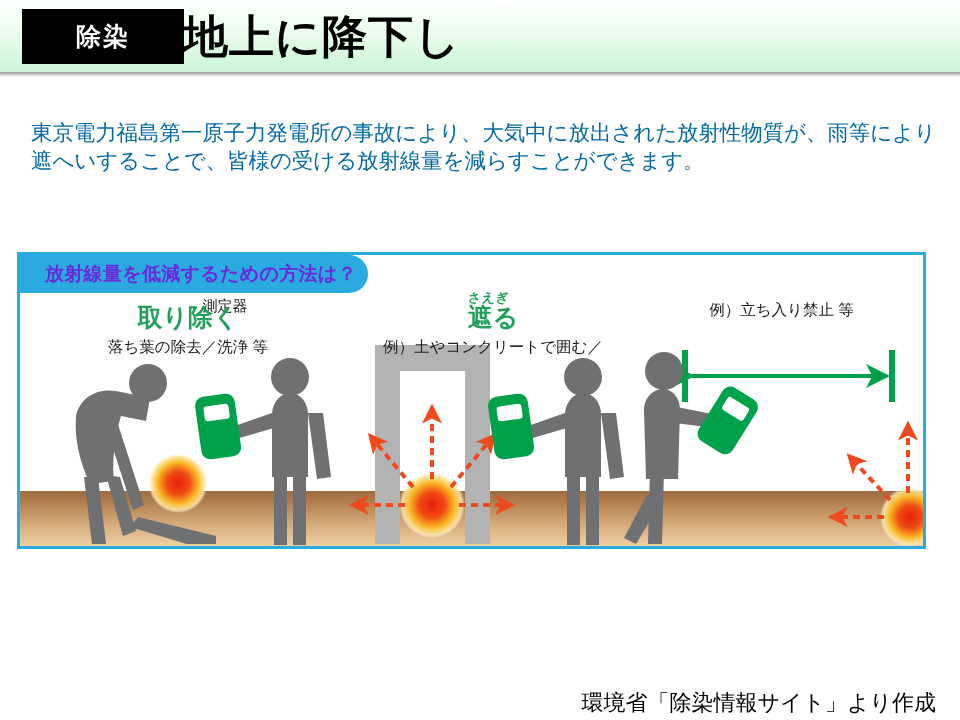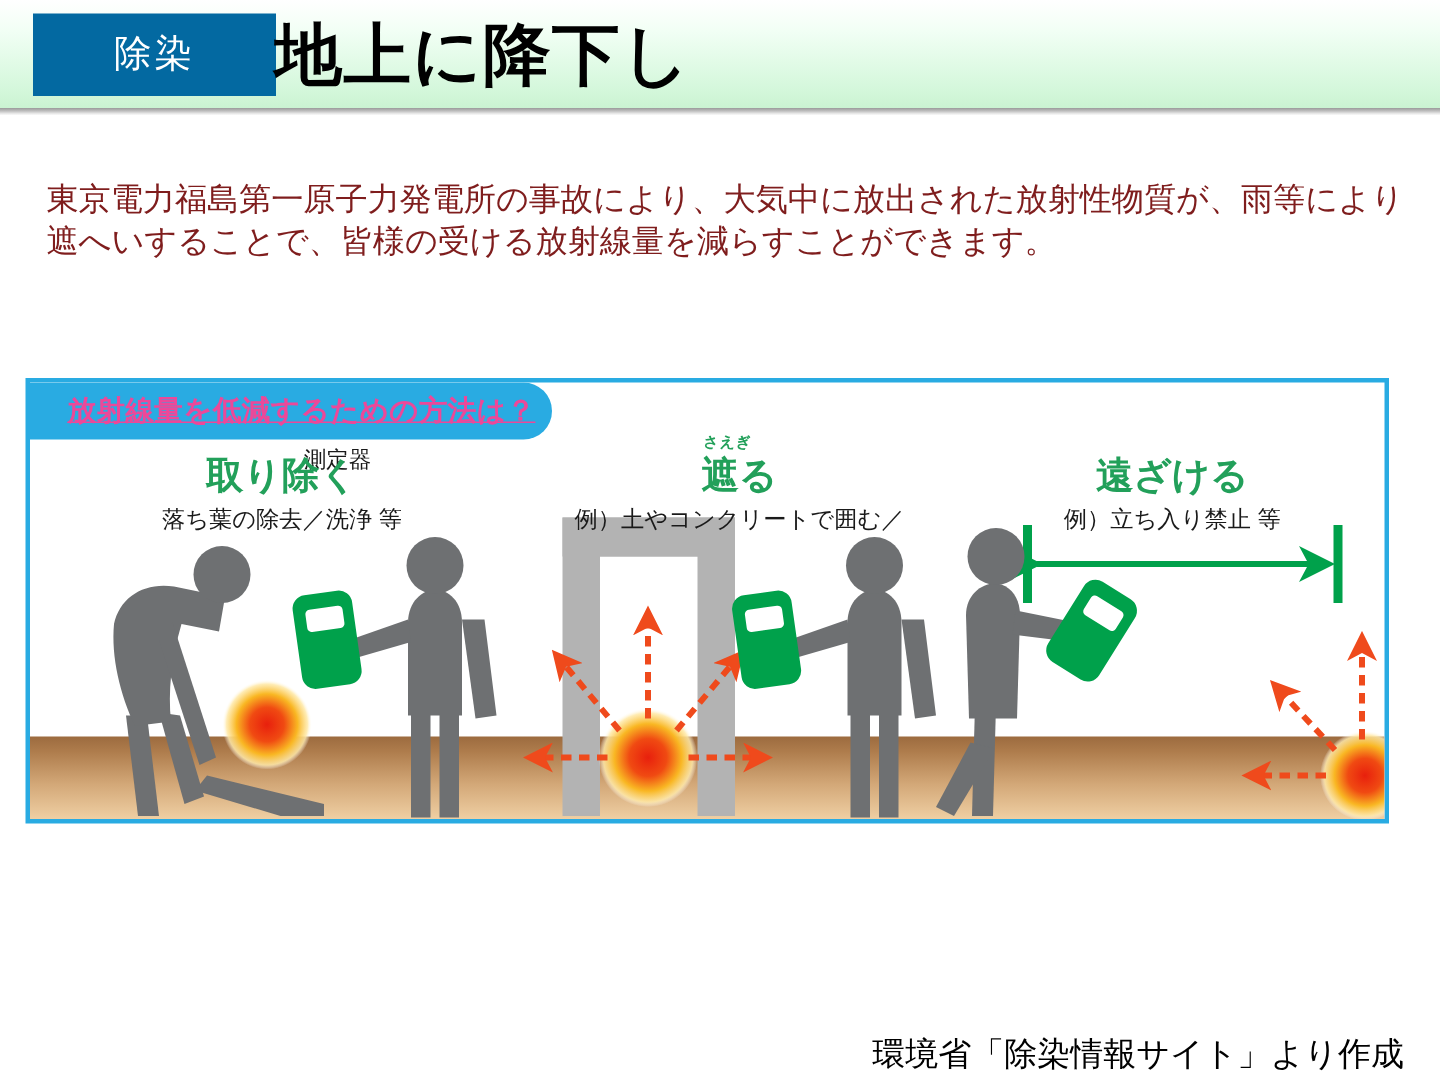--- a/index.html
+++ b/index.html
@@ -31,24 +31,24 @@
     width: 960px;
     height: 5px;
     background: linear-gradient(to bottom, #9a9a9a 0%, #bfbfbf 40%, #e9e9e9 75%, #ffffff 100%);
   }
   .header-badge {
     position: absolute;
     left: 22px;
     top: 9px;
     width: 162px;
     height: 55px;
-    background: #0369a1;
+    background: #000000;
     color: #ffffff;
     font-size: 25px;
-    font-weight: normal;
+    font-weight: bold;
     letter-spacing: 2px;
     display: flex;
     align-items: center;
     justify-content: center;
     line-height: 1;
   }
   .header-title {
     position: absolute;
     left: 183px;
     top: 5px;
@@ -64,21 +64,21 @@
   }
 
   
   .intro {
     position: absolute;
     left: 31px;
     top: 119px;
     width: 902px;
     font-size: 21.5px;
     line-height: 28px;
-    color: #7f1d1d;
+    color: #0369a1;
     letter-spacing: -0.1px;
   }
   .intro div { white-space: nowrap; }
 
   
   .panel {
     position: absolute;
     left: 17px;
     top: 252px;
     width: 909px;
@@ -97,26 +97,25 @@
     background: #29abe2;
     border-radius: 0 19px 19px 0;
   }
   .panel-tab-label {
     position: absolute;
     left: 25px;
     top: 0;
     height: 38px;
     display: flex;
     align-items: center;
-    color: #ec4899;
+    color: #6d28d9;
     font-size: 19px;
     font-weight: bold;
     letter-spacing: 0.3px;
     white-space: nowrap;
-    text-decoration: underline;
   }
 
   
   .ground {
     position: absolute;
     left: 0;
     bottom: 0;
     width: 903px;
     height: 55px;
     background: linear-gradient(to bottom, #9c6b3f 0%, #ae7c4c 18%, #d3a878 58%, #efcfa3 100%);
@@ -143,21 +142,21 @@
   .ruby-wrap {
     display: inline-block;
     position: relative;
     line-height: 1.05;
   }
   .ruby-text {
     position: absolute;
     left: 0;
     right: 16px;
     top: -13px;
-    font-size: 10px;
+    font-size: 13px;
     font-weight: bold;
     color: #22a05a;
     letter-spacing: 0.5px;
     white-space: nowrap;
     font-family: Liberation Serif, serif;
   }
   .col-example {
     margin-top: 6px;
     font-size: 15.5px;
     color: #1a1a1a;
@@ -342,21 +341,20 @@
         <span class="ruby-text">さえぎ</span>
         <span>遮る</span>
       </span>
     </div>
     <div class="col-example">
       <div>例）土やコンクリートで囲む／</div>
     </div>
   </div>
 
   <div class="col col-3">
-    <div class="col-heading">遠ざける</div>
     <div class="col-example">
       <div>例）立ち入り禁止 等</div>
     </div>
   </div>
 
 </div>
 
 <div class="footer">環境省「除染情報サイト」より作成</div>
 
 </body></html>

